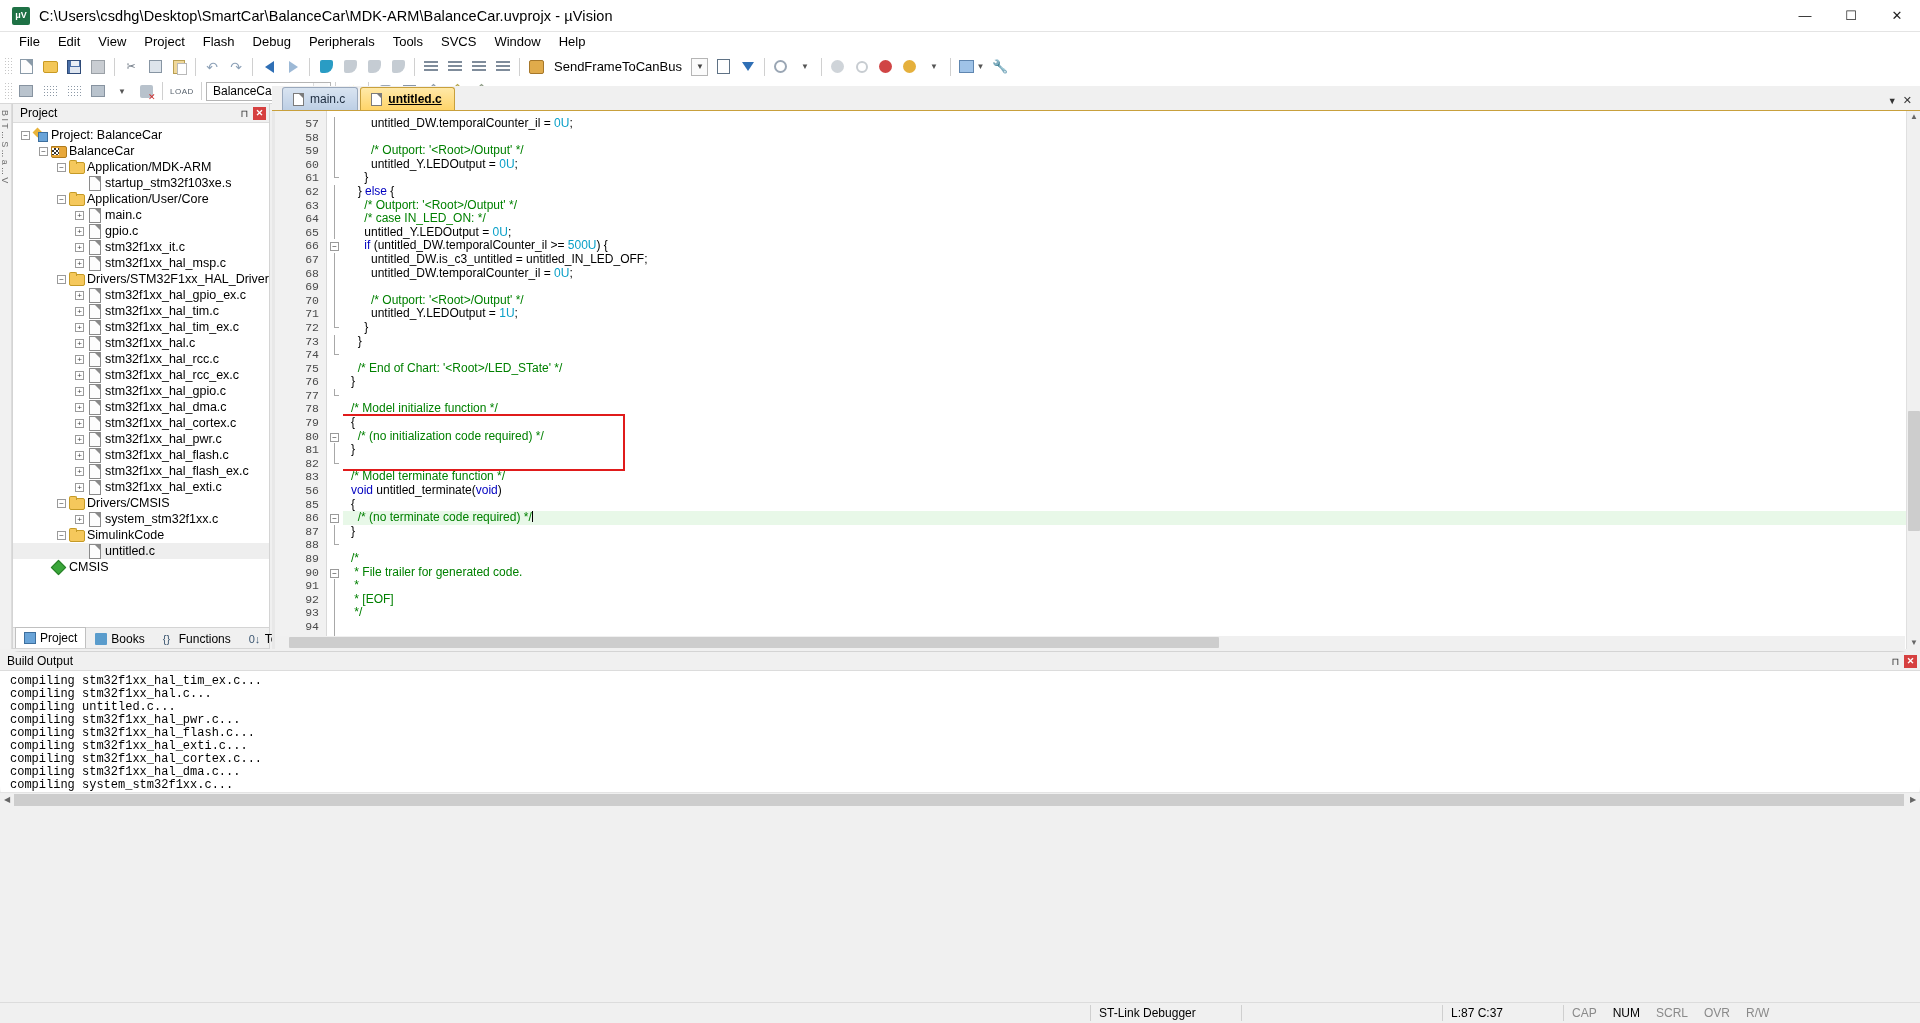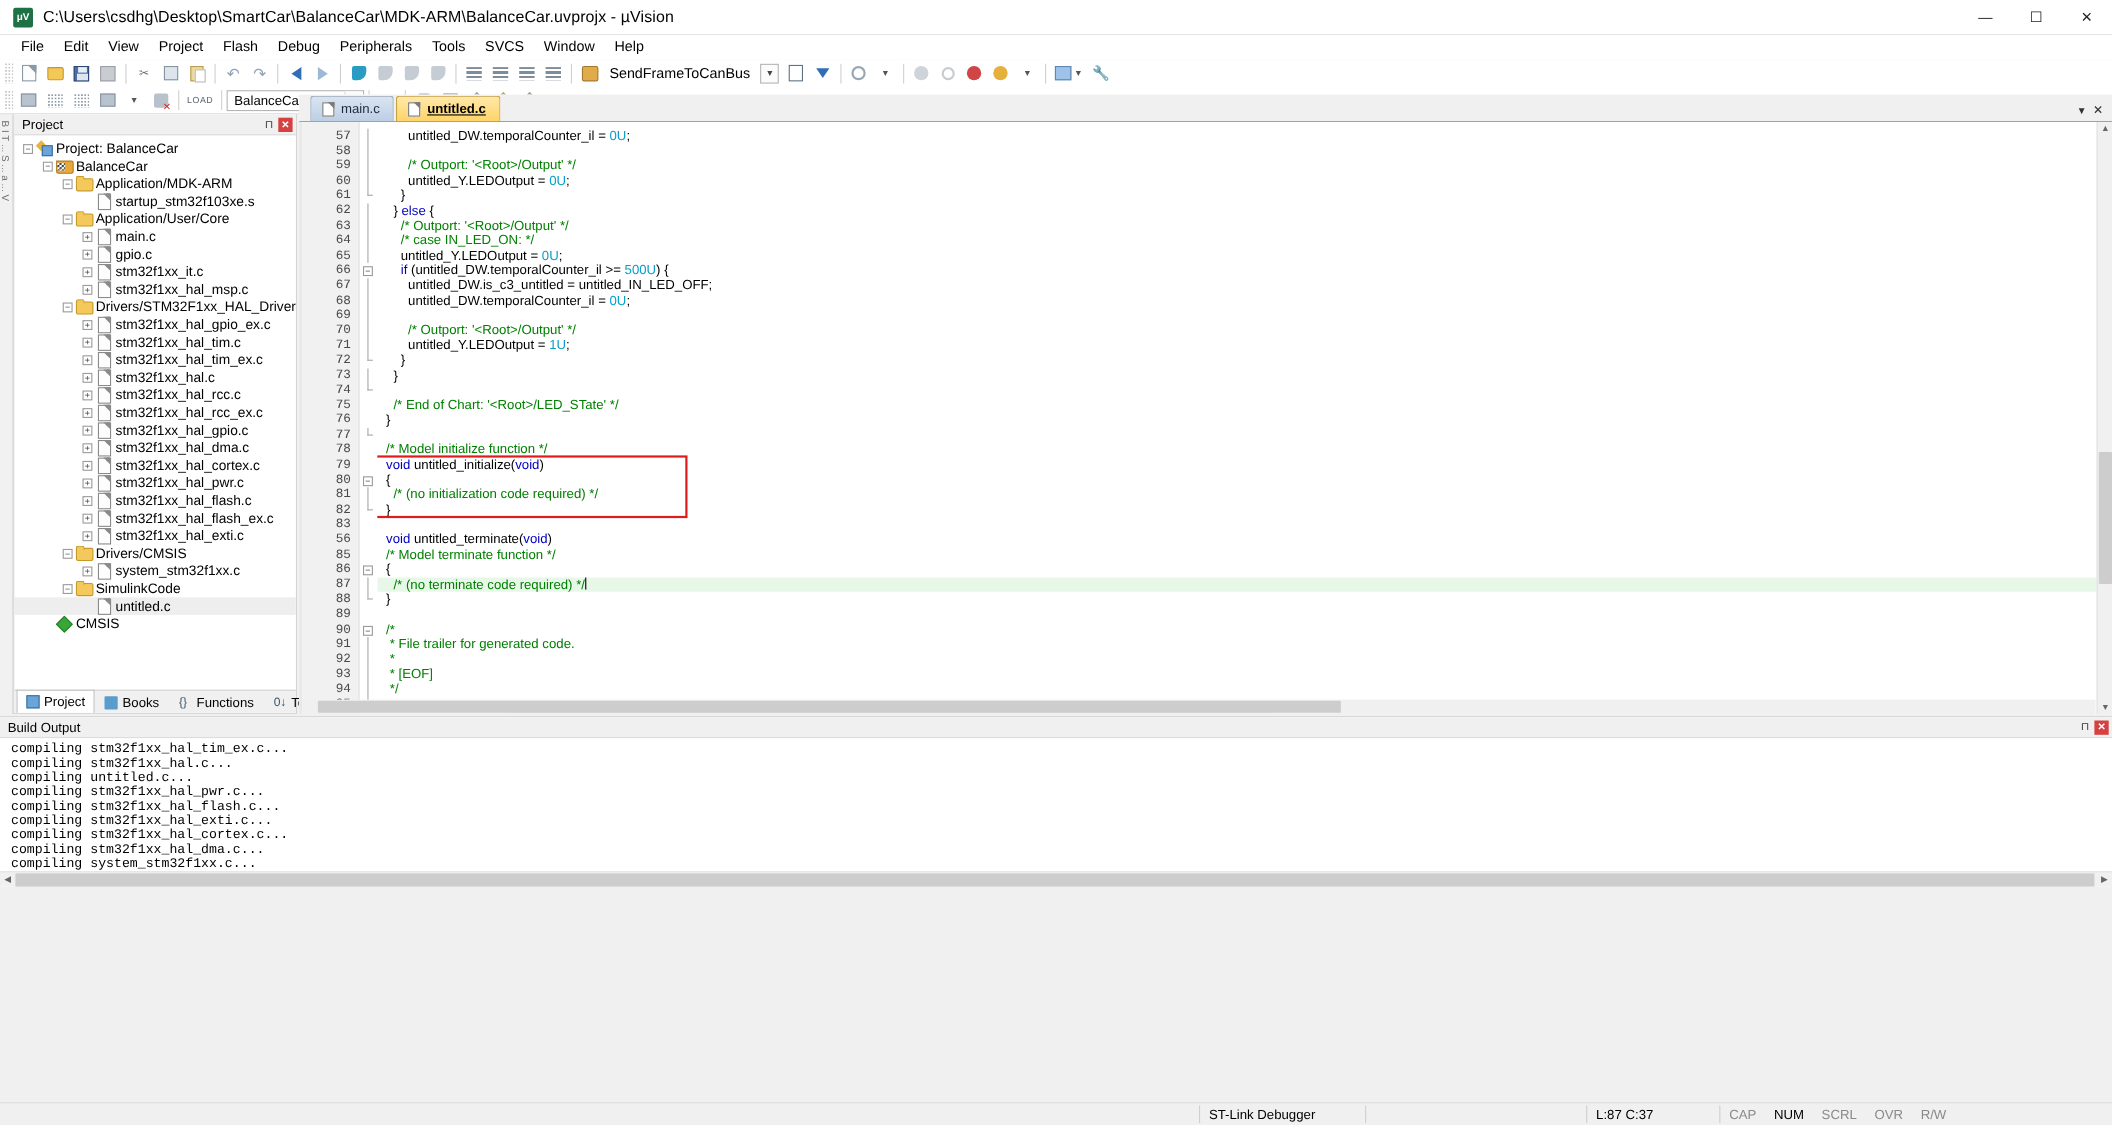--- a/index.html
+++ b/index.html
@@ -278,21 +278,21 @@
   .vbtn { position: absolute; left: 1px; width: 12px; height: 12px; color: #666; font-size: 8px;
     text-align: center; line-height: 12px; }
   .hscroll {
     position: absolute; left: 3px; bottom: 0; width: 1630px; height: 13px; background: #f0f0f0;
   }
   .hthumb { position: absolute; top: 1px; height: 11px; background: #cdcdcd; border-radius: 1px; }
 
   
   .buildpanel {
     position: absolute; left: 0; top: 651px; width: 1920px; height: 155px;
-    background: #ffffff; border-top: 1px solid #d4d4d4;
+    background: #ffffff; border-top: 1px solid #d4d4d4; border-radius: 20px;
   }
   .build-header {
     height: 19px; background: #f0f0f0; border-bottom: 1px solid #dcdcdc;
     display: flex; align-items: center; padding: 0 3px 0 7px; font-size: 12px;
   }
   .build-header .hdr-btns { margin-left: auto; display: flex; gap: 2px; align-items: center; }
   .build-body {
     position: relative; height: 136px; padding: 4px 0 0 10px; overflow: hidden;
     font-family: "Liberation Mono", monospace; font-size: 12px; color: #000;
   }
@@ -864,27 +864,26 @@
           <div class="cline"><span></span></div>
           <div class="cline"><span class="cm">      /* Outport: '&lt;Root&gt;/Output' */</span></div>
           <div class="cline"><span>      untitled_Y.LEDOutput = </span><span class="num">1U</span><span>;</span></div>
           <div class="cline"><span>    }</span></div>
           <div class="cline"><span>  }</span></div>
           <div class="cline"><span></span></div>
           <div class="cline"><span class="cm">  /* End of Chart: '&lt;Root&gt;/LED_STate' */</span></div>
           <div class="cline"><span>}</span></div>
           <div class="cline"><span></span></div>
           <div class="cline"><span class="cm">/* Model initialize function */</span></div>
-          <div class="cline"><span class="kw">void</span><span> untitled_initialize(</span><span class="kw">void</span><span>)</span></div>
           <div class="cline"><span>{</span></div>
           <div class="cline"><span class="cm">  /* (no initialization code required) */</span></div>
           <div class="cline"><span>}</span></div>
           <div class="cline"><span></span></div>
+          <div class="cline"><span class="cm">/* Model terminate function */</span></div>
           <div class="cline"><span class="kw">void</span><span> untitled_terminate(</span><span class="kw">void</span><span>)</span></div>
-          <div class="cline"><span class="cm">/* Model terminate function */</span></div>
           <div class="cline"><span>{</span></div>
           <div class="cline hl"><span class="cm">  /* (no terminate code required) */</span><span class="caret-bar"></span></div>
           <div class="cline"><span>}</span></div>
           <div class="cline"><span></span></div>
           <div class="cline"><span class="cm">/*</span></div>
           <div class="cline"><span class="cm"> * File trailer for generated code.</span></div>
           <div class="cline"><span class="cm"> *</span></div>
           <div class="cline"><span class="cm"> * [EOF]</span></div>
           <div class="cline"><span class="cm"> */</span></div>
           <div class="cline"><span></span></div>

